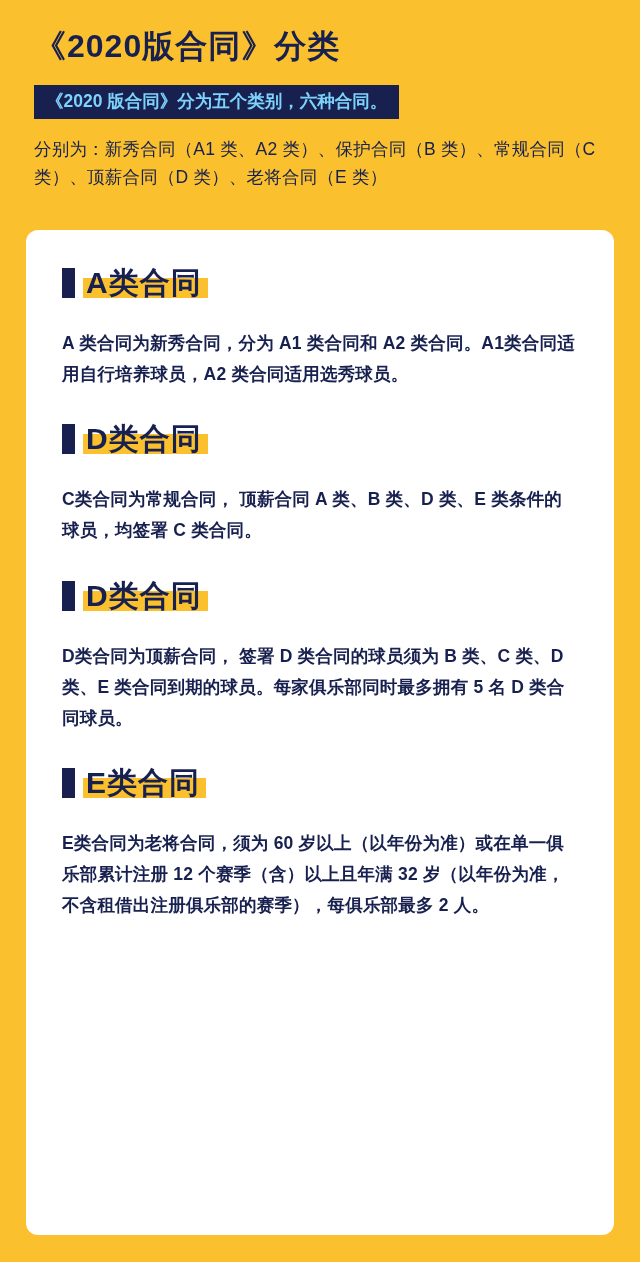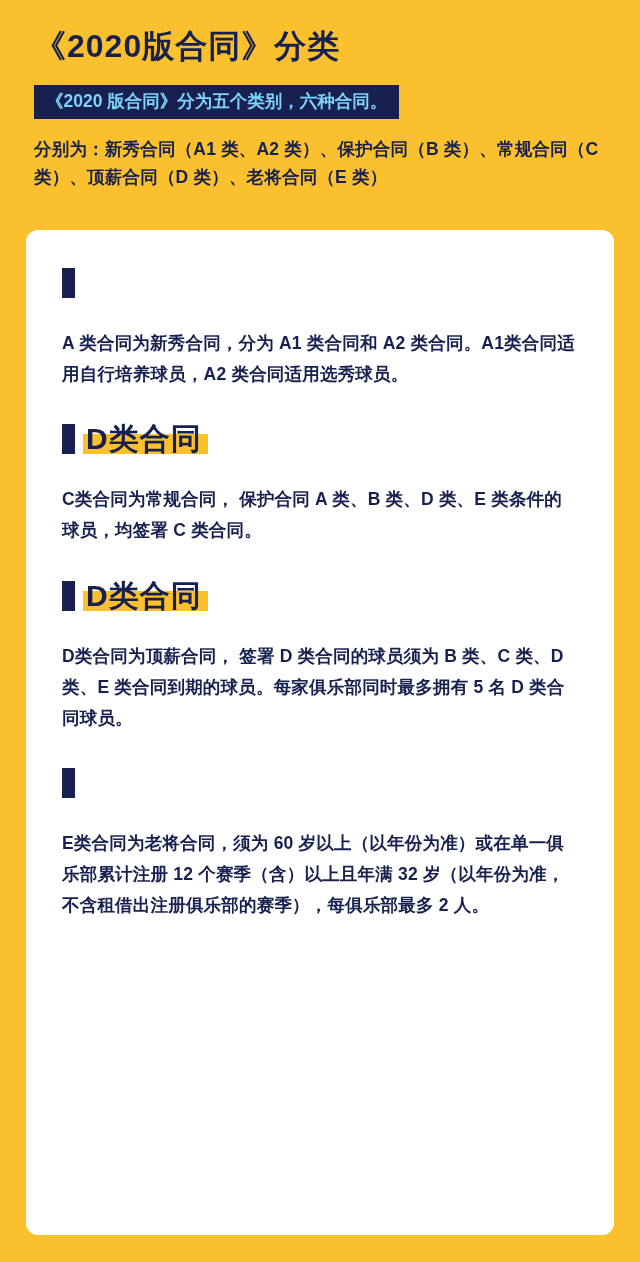--- a/index.html
+++ b/index.html
@@ -38,21 +38,21 @@
     color: #7dd3fc;
     font-size: 17.5px;
     font-weight: bold;
     padding: 7px 12px 8px 12px;
     line-height: 1.1;
     margin-bottom: 16px;
   }
   .desc {
     color: #17204e;
     font-size: 17.5px;
-    font-weight: bold;
+    font-weight: normal;
     line-height: 1.62;
     margin: 0;
     letter-spacing: 0.2px;
   }
 
   
   .card {
     position: absolute;
     left: 26px;
     top: 230px;
@@ -121,48 +121,56 @@
     <h1 class="main-title">《2020版合同》分类</h1>
     <div class="subtitle-bar">《2020 版合同》分为五个类别，六种合同。</div>
     <p class="desc">分别为：新秀合同（A1 类、A2 类）、保护合同（B 类）、常规合同（C 类）、顶薪合同（D 类）、老将合同（E 类）</p>
   </div>
 
   <div class="card">
 
     <div class="section">
       <div class="sec-head">
         <span class="bullet"></span>
+        <span class="sec-title-wrap">
+          <span class="sec-highlight"></span>
+          <span class="sec-title">A类合同</span>
+        </span>
       </div>
       <div class="sec-body">A 类合同为新秀合同，分为 A1 类合同和 A2 类合同。A1类合同适用自行培养球员，A2 类合同适用选秀球员。</div>
     </div>
 
 
     <div class="section">
       <div class="sec-head">
         <span class="bullet"></span>
         <span class="sec-title-wrap">
           <span class="sec-highlight"></span>
           <span class="sec-title">D类合同</span>
         </span>
       </div>
-      <div class="sec-body">C类合同为常规合同，  保护合同 A 类、B 类、D 类、E 类条件的球员，均签署 C 类合同。</div>
+      <div class="sec-body">C类合同为常规合同，  顶薪合同 A 类、B 类、D 类、E 类条件的球员，均签署 C 类合同。</div>
     </div>
 
     <div class="section">
       <div class="sec-head">
         <span class="bullet"></span>
         <span class="sec-title-wrap">
           <span class="sec-highlight"></span>
           <span class="sec-title">D类合同</span>
         </span>
       </div>
       <div class="sec-body">D类合同为顶薪合同，  签署 D 类合同的球员须为 B 类、C 类、D 类、E 类合同到期的球员。每家俱乐部同时最多拥有 5 名 D 类合同球员。</div>
     </div>
 
     <div class="section">
       <div class="sec-head">
         <span class="bullet"></span>
+        <span class="sec-title-wrap">
+          <span class="sec-highlight"></span>
+          <span class="sec-title">E类合同</span>
+        </span>
       </div>
       <div class="sec-body">E类合同为老将合同，须为 60 岁以上（以年份为准）或在单一俱乐部累计注册 12 个赛季（含）以上且年满 32 岁（以年份为准，不含租借出注册俱乐部的赛季），每俱乐部最多 2 人。</div>
     </div>
 
   </div>
 </div>
 
 </body></html>

